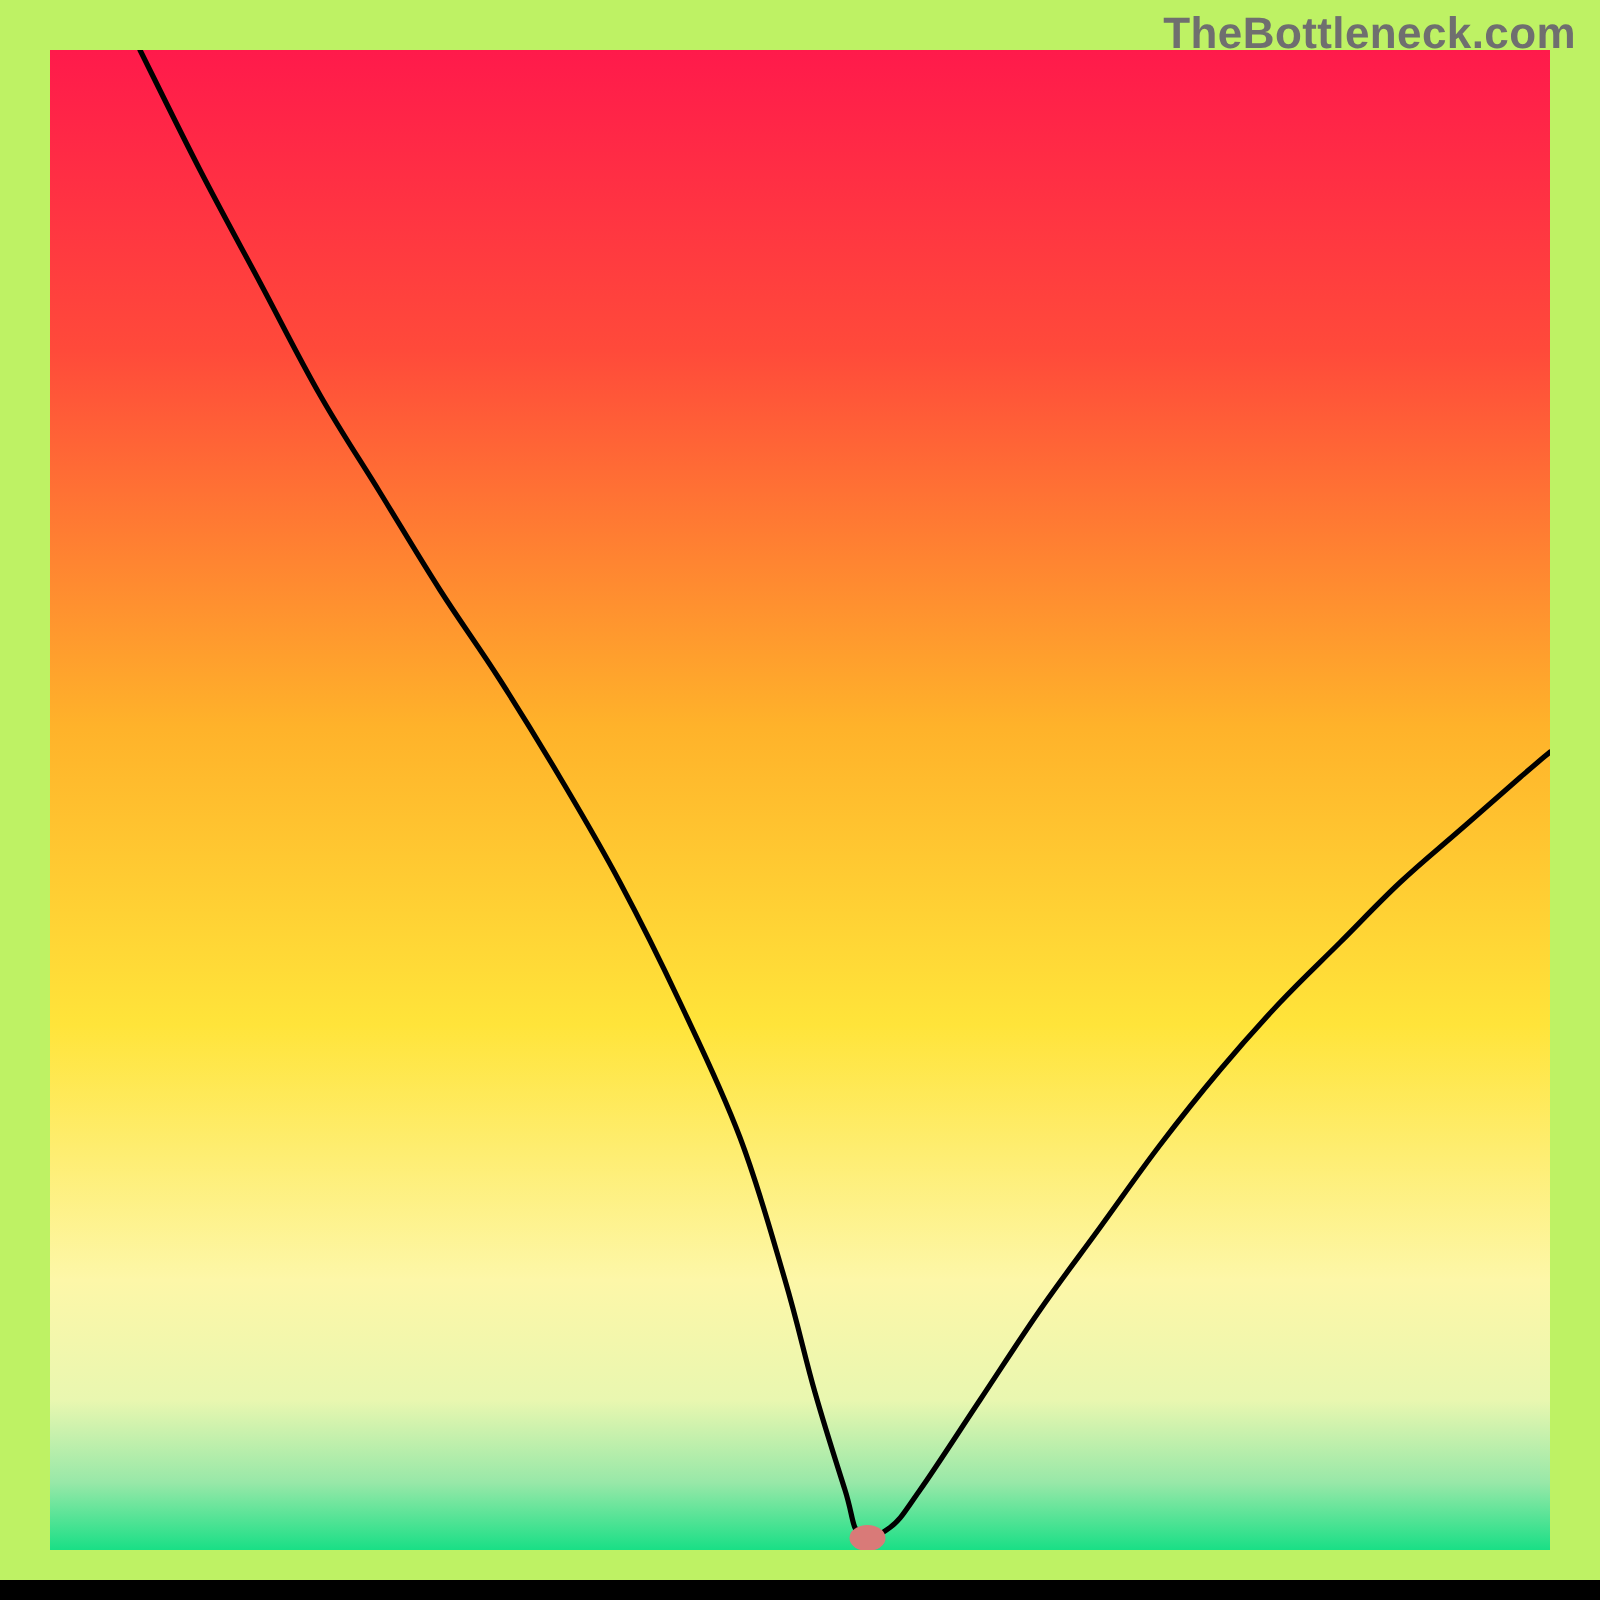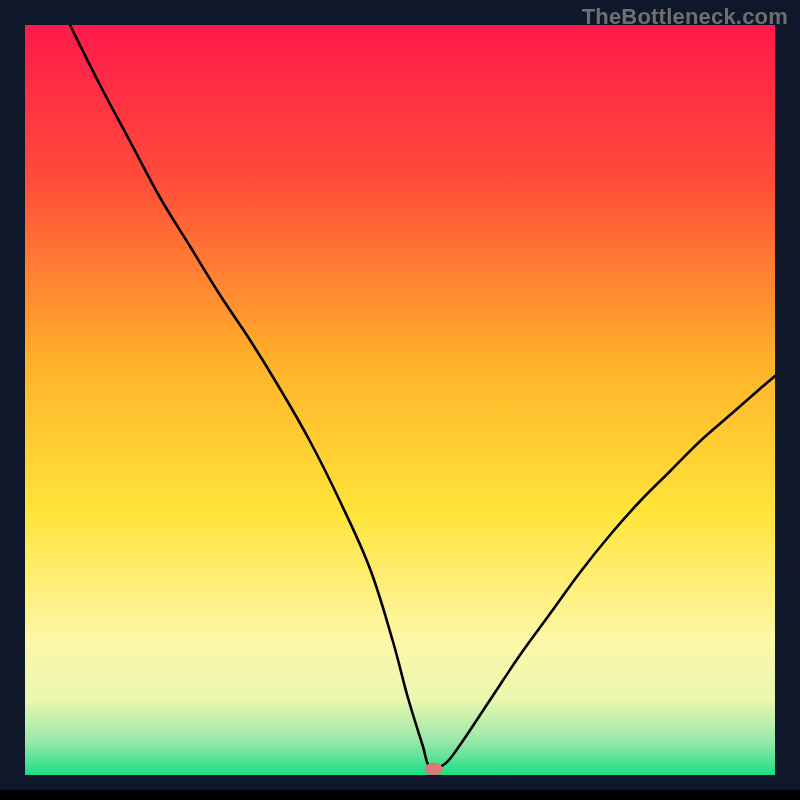--- a/index.html
+++ b/index.html
@@ -7,21 +7,21 @@
     padding: 0;
     width: 800px;
     height: 800px;
     background: #000;
     overflow: hidden;
   }
   .frame {
     position: relative;
     width: 800px;
     height: 790px;
-    background: #0f172a;
+    background: #bef264;
   }
   .watermark {
     position: absolute;
     top: 4px;
     right: 12px;
     font-family: Arial, Helvetica, sans-serif;
     font-size: 22px;
     font-weight: 600;
     color: #6f6f6f;
     letter-spacing: 0.2px;

